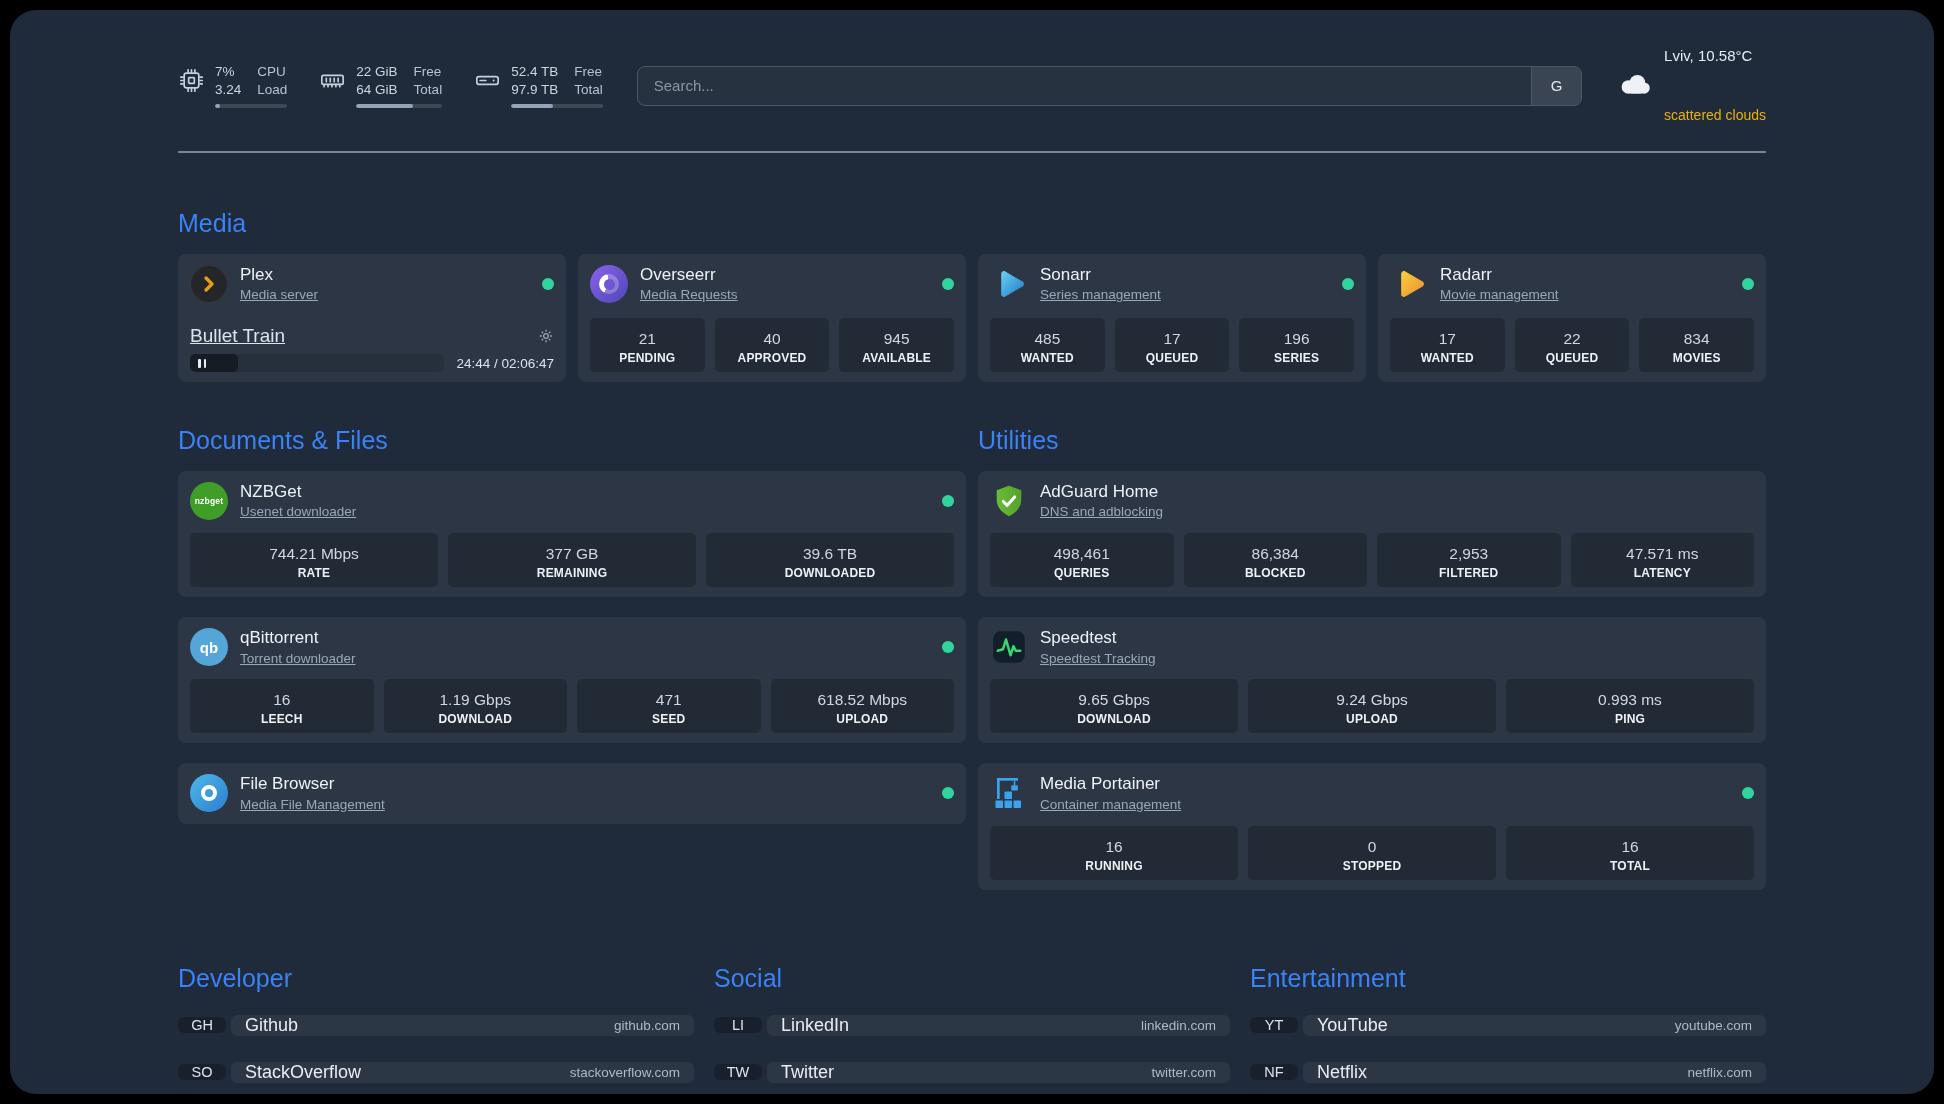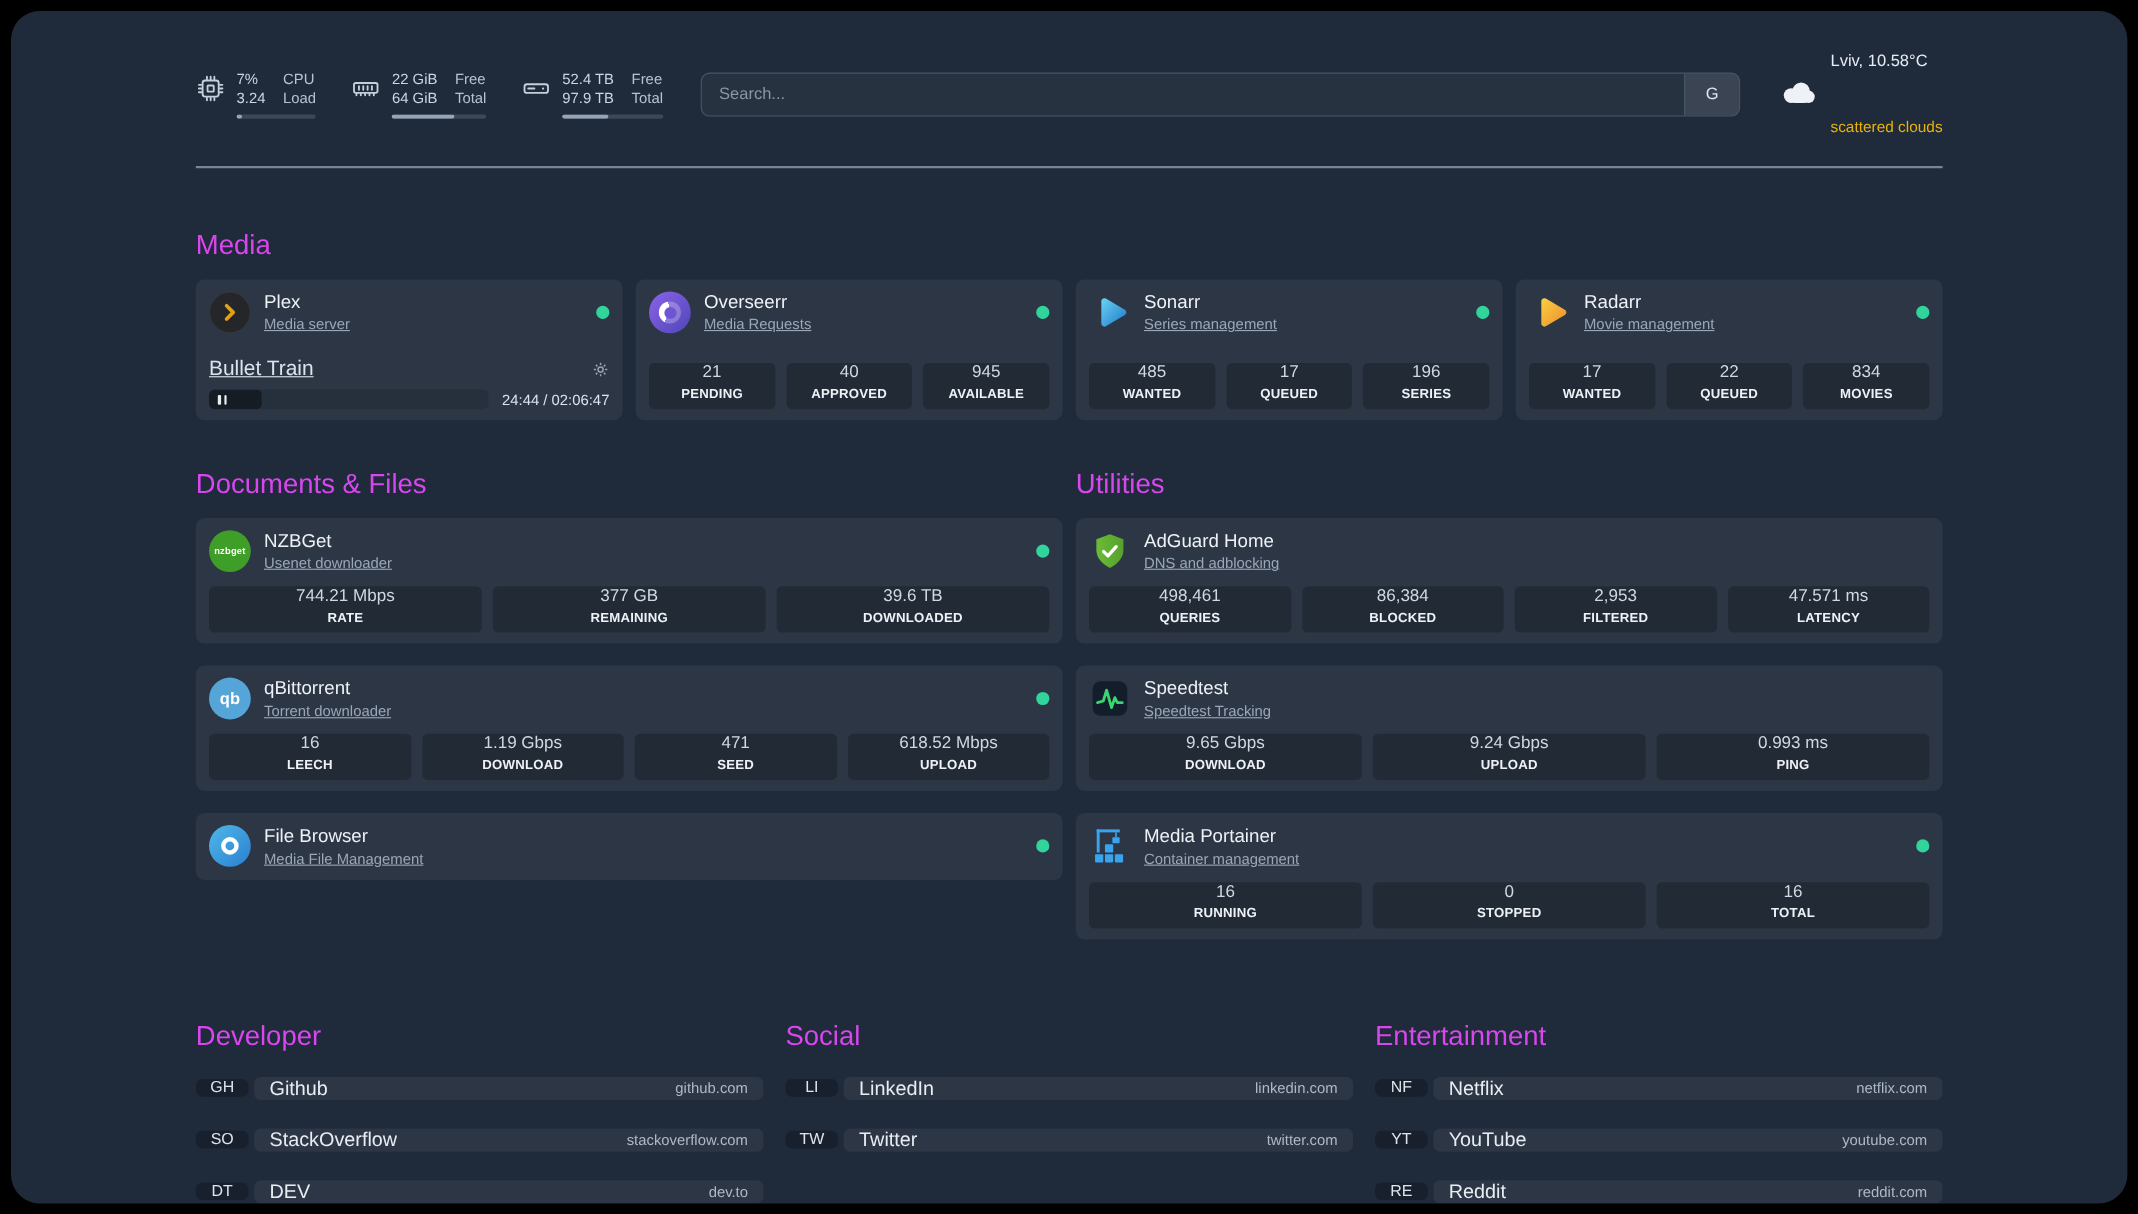--- a/index.html
+++ b/index.html
@@ -25,34 +25,34 @@
     font-size:15px; padding:0 16px; font-family:inherit; }
   .search-wrap input::placeholder { color:#8a96a6; }
   .search-btn { width:50px; border:0; border-left:1px solid #4a5669; background:rgba(255,255,255,.09);
     color:#dfe6ee; font-size:15px; cursor:pointer; font-family:inherit; }
   .weather { display:flex; align-items:center; gap:12px; }
   .weather-text { line-height:1.35; }
   .weather-loc { font-size:15px; color:#e6ecf3; }
   .weather-cond { font-size:14px; color:#eab308;margin-top:40px; }
   .divider { border:0; border-top:2px solid rgba(197,208,222,.55); margin-top:26px; }
   
-  .section-title { font-size:25px; font-weight:500; color:#d946ef; }
+  .section-title { font-size:25px; font-weight:500; color:#3b82f6; }
   .media-title { margin-top:56px; }
   .cards-row { display:flex; gap:12px; margin-top:16px; }
   .card { background:rgba(255,255,255,.058); border-radius:8px; padding:10px 12px;
     display:flex; flex-direction:column; cursor:pointer; }
   .media-card { flex:1; height:128px; }
   .card-head { display:flex; align-items:center; gap:12px; }
   .head-text { line-height:1.25; }
   .app-name { font-size:17px; font-weight:500; color:#eef2f7; }
   .app-desc { font-size:13.5px; color:#9aa7b8; margin-top:2px;text-decoration:underline; }
   .dot { width:12px; height:12px; border-radius:50%; background:#31d49a; margin-left:auto; flex:0 0 auto; }
   .stats { display:flex; gap:10px; margin-top:12px; }
   .media-card .stats { margin-top:auto; }
-  .stat { flex:1; background:rgba(0,0,0,.22); border-radius:5px; padding:0 4px 7px; text-align:center; }
+  .stat { flex:1; background:rgba(0,0,0,.22); border-radius:5px; padding:12px 4px 7px; text-align:center; }
   .stat-value { font-size:15.5px; color:#cfd8e3; }
   .stat-label { font-size:12px; font-weight:700; color:#eef2f7; margin-top:3px; letter-spacing:.2px; }
   
   .player-title { display:flex; align-items:center; margin-top:auto; font-size:19px; color:#dbe3ec;text-decoration:underline; }
   .gear { margin-left:auto; display:flex; cursor:pointer; }
   .player-row { display:flex; align-items:center; gap:12px; margin-top:7px; }
   .ptrack { flex:1; height:18px; border-radius:5px; background:rgba(0,0,0,.12); overflow:hidden; }
   .pfill { height:100%; background:rgba(0,0,0,.4); border-radius:5px; display:flex; align-items:center; padding-left:8px; }
   .pause { display:flex; gap:3px; cursor:pointer; }
   .pause i { width:2.5px; height:9px; background:#e8edf3; border-radius:1px; display:block; }
@@ -561,34 +561,34 @@
             <span class="bm-url">twitter.com</span>
           </span>
         </div>
       </div>
     </div>
 
     <div class="bm-group">
       <h2 class="section-title">Entertainment</h2>
       <div class="bm-list">
         <div class="bm-row">
+          <span class="bm-abbr">YT</span>
+          <span class="bm-bar">
+            <span class="bm-name">YouTube</span>
+            <span class="bm-url">youtube.com</span>
+          </span>
+        </div>
+        <div class="bm-row">
           <span class="bm-abbr">NF</span>
           <span class="bm-bar">
             <span class="bm-name">Netflix</span>
             <span class="bm-url">netflix.com</span>
           </span>
         </div>
         <div class="bm-row">
-          <span class="bm-abbr">YT</span>
-          <span class="bm-bar">
-            <span class="bm-name">YouTube</span>
-            <span class="bm-url">youtube.com</span>
-          </span>
-        </div>
-        <div class="bm-row">
           <span class="bm-abbr">RE</span>
           <span class="bm-bar">
             <span class="bm-name">Reddit</span>
             <span class="bm-url">reddit.com</span>
           </span>
         </div>
       </div>
     </div>
   </div>
 

